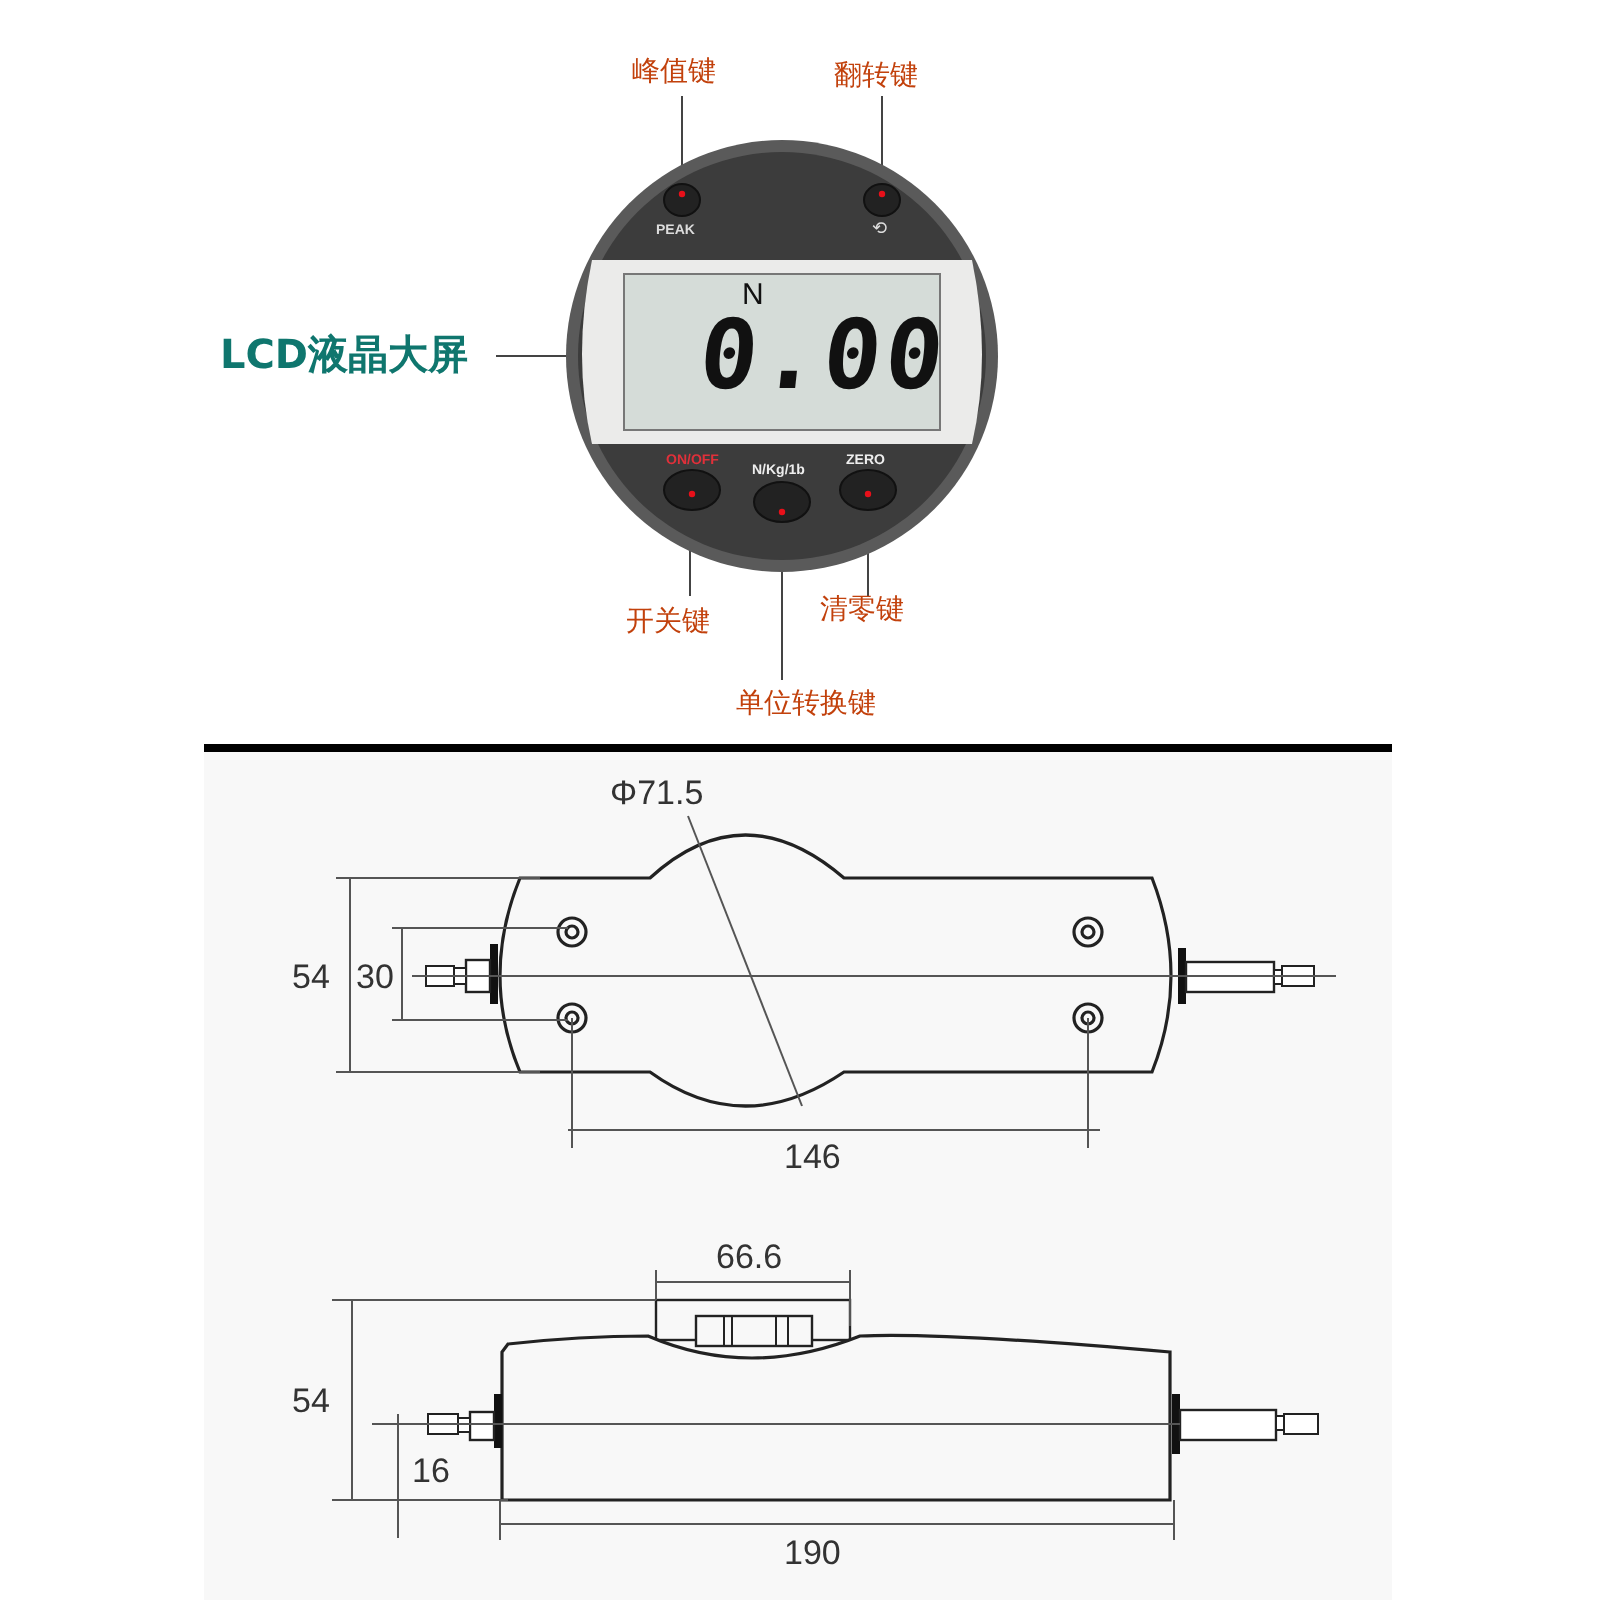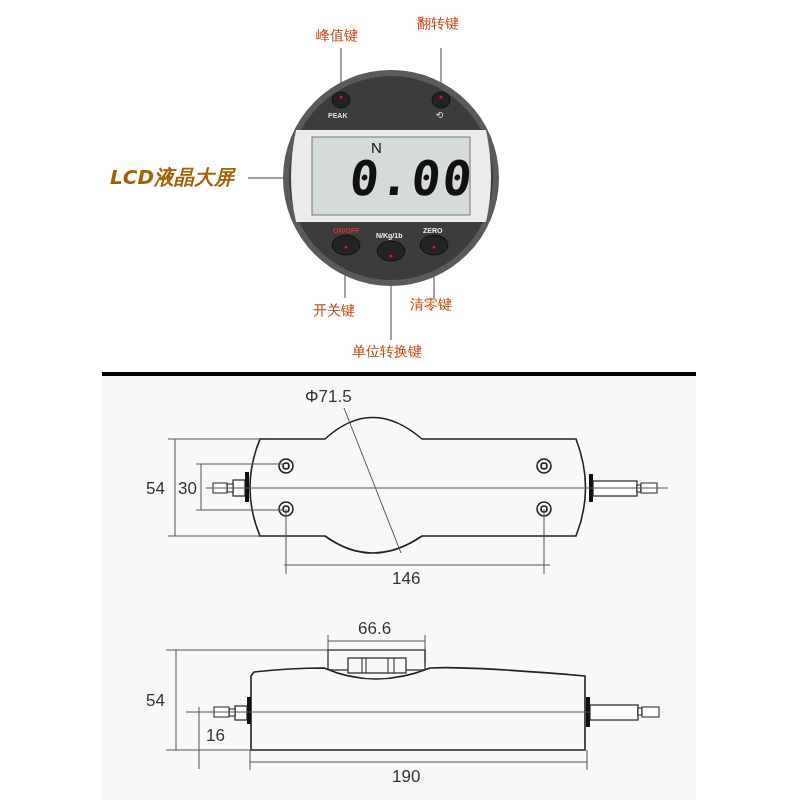--- a/index.html
+++ b/index.html
@@ -1,19 +1,19 @@
 <!DOCTYPE html>
 <html><head>
 <meta charset="utf-8">
 <style>
   html, body { margin: 0; padding: 0; background: #ffffff; }
   body { width: 800px; height: 800px; position: relative; overflow: hidden;
          font-family: "DejaVu Sans", "Liberation Sans", sans-serif; color: #222; }
   .label { position: absolute; font-size: 14px; color: #c2410c; white-space: nowrap; }
-  .lcd-label { position: absolute; font-size: 20px; font-weight: bold; color: #a16207; white-space: nowrap; font-style: italic; }
+  .lcd-label { position: absolute; font-size: 20px; font-weight: bold; color: #0f766e; white-space: nowrap; }
   .dim { font-family: "Liberation Sans", "DejaVu Sans", sans-serif; font-size: 17px; fill: #333; }
   #drawing-panel { position: absolute; left: 102px; top: 376px; width: 594px; height: 424px; background: #f8f8f8; }
   #panel-rule { position: absolute; left: 102px; top: 372px; width: 594px; height: 5px; background: #000; }
   svg { position: absolute; left: 0; top: 0; }
 </style>
 </head>
 <body>
 
 <svg width="800" height="370" viewBox="0 0 800 370">
 
@@ -46,25 +46,25 @@
 <div style="position:absolute; left:371px; top:139px; font-size:15px; color:#111; font-family:'Liberation Sans',sans-serif;">N</div>
 <div style="position:absolute; left:350px; top:150px; font-size:48px; font-family:'DejaVu Sans Mono',monospace; color:#111; letter-spacing:2px; transform:skewX(-6deg); font-weight:bold;">0.00</div>
 
 <div style="position:absolute; left:328px; top:112px; font-size:7px; font-weight:bold; color:#ddd; font-family:'Liberation Sans',sans-serif;">PEAK</div>
 <div style="position:absolute; left:436px; top:110px; font-size:9px; color:#ddd;">⟲</div>
 <div style="position:absolute; left:333px; top:227px; font-size:7px; font-weight:bold; color:#e0303a; font-family:'Liberation Sans',sans-serif;">ON/OFF</div>
 <div style="position:absolute; left:376px; top:232px; font-size:7px; font-weight:bold; color:#eee; font-family:'Liberation Sans',sans-serif;">N/Kg/1b</div>
 <div style="position:absolute; left:423px; top:227px; font-size:7px; font-weight:bold; color:#eee; font-family:'Liberation Sans',sans-serif;">ZERO</div>
 
 <div class="label" style="left:316px; top:27px;">峰值键</div>
-<div class="label" style="left:417px; top:15px;">翻转键</div>
+<div class="label" style="left:417px; top:29px;">翻转键</div>
 <div class="lcd-label" style="left:110px; top:164px;">LCD液晶大屏</div>
 <div class="label" style="left:313px; top:302px;">开关键</div>
 <div class="label" style="left:410px; top:296px;">清零键</div>
-<div class="label" style="left:352px; top:343px;">单位转换键</div>
+<div class="label" style="left:368px; top:343px;">单位转换键</div>
 
 <div id="panel-rule"></div>
 <div id="drawing-panel"></div>
 
 <svg width="800" height="800" viewBox="0 0 800 800">
 
   <g fill="none" stroke="#222" stroke-width="1.6">
 
     <path d="M 260 439 L 325 439 Q 372 396 422 439 L 576 439 Q 595 488 576 536 L 422 536 Q 372 570 325 536 L 260 536 Q 240 488 260 439 Z" fill="#f8f8f8"></path>
 

